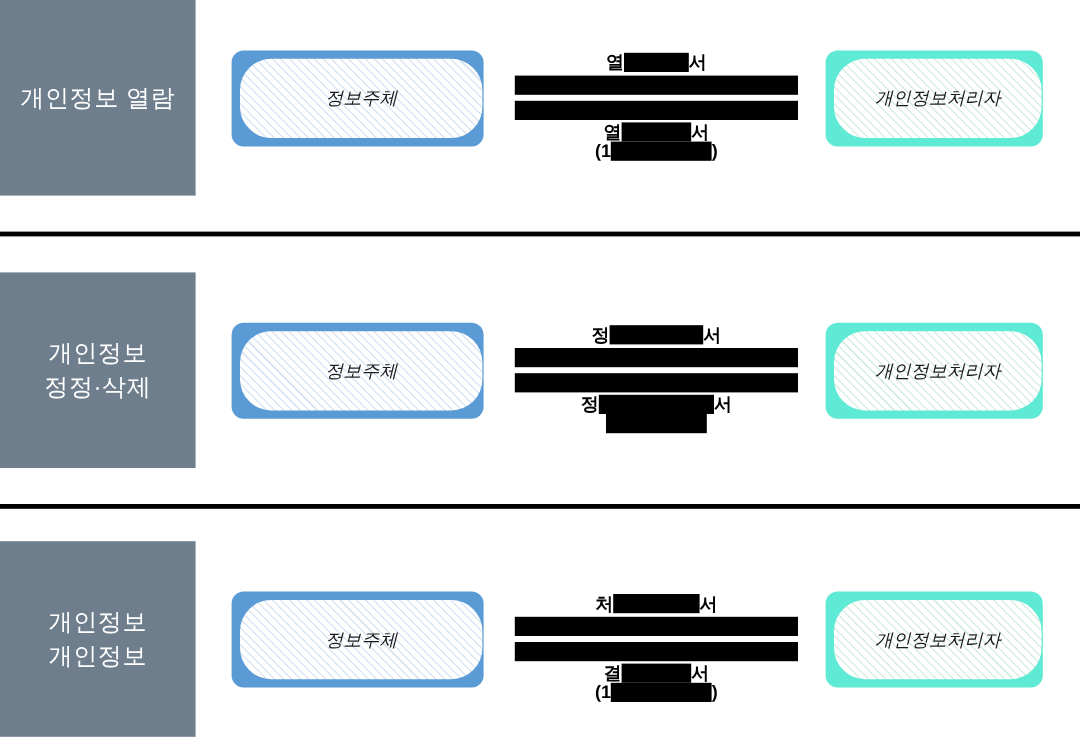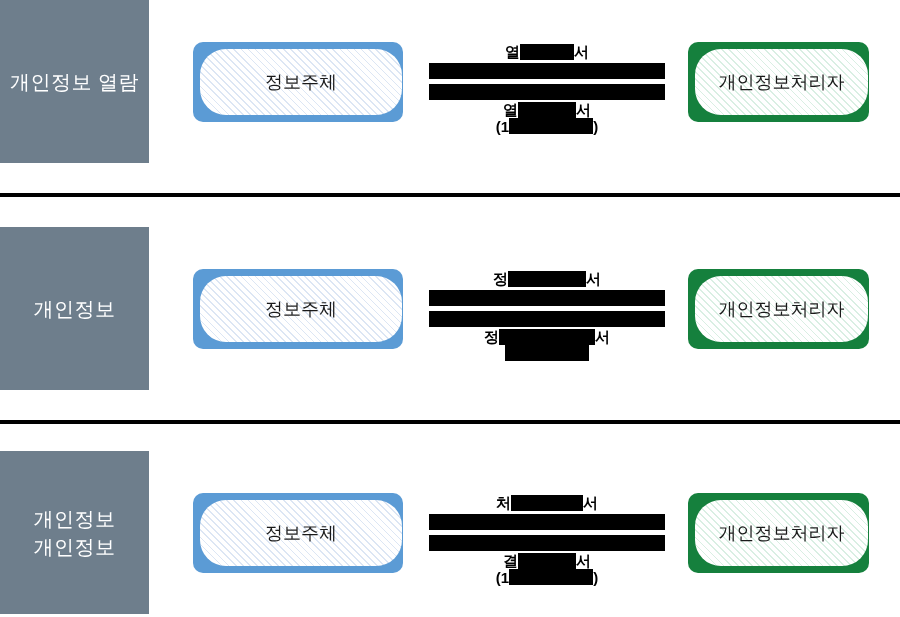--- a/index.html
+++ b/index.html
@@ -4,33 +4,33 @@
 <style>
   html,body{margin:0;padding:0;background:#ffffff;}
   .canvas{
     position:relative;width:900px;height:617px;background:#fff;overflow:hidden;
     font-family:"Liberation Sans","DejaVu Sans",sans-serif;
   }
   .row{position:absolute;left:0;width:900px;height:163px;}
   .row1{top:0;} .row2{top:227px;} .row3{top:451px;}
 
   .side-label{
-    position:absolute;left:0;top:0;width:149px;height:163px;background:#6e7e8c;
+    position:absolute;left:0;top:0;width:163px;height:163px;background:#6e7e8c;
     display:flex;flex-direction:column;align-items:center;justify-content:center;
     color:#fff;font-size:20px;font-weight:500;line-height:28px;letter-spacing:.5px;
     text-align:center;
   }
 
   .capsule{position:absolute;top:42px;height:80px;border-radius:10px;}
   .subject-box{left:193px;width:210px;background:#5b9bd5;}
-  .processor-box{left:688px;width:181px;background:#15803d;}
+  .processor-box{left:688px;width:181px;background:#5eead4;}
   .capsule .inner{
     position:absolute;top:7px;left:7px;right:1px;bottom:7px;border-radius:26px;
     display:flex;align-items:center;justify-content:center;
-    font-size:18px;color:#1a1a1a;
+    font-size:15px;color:#1a1a1a;font-style:italic;
   }
   .subject-box .inner{
     background:repeating-linear-gradient(45deg,#dce6f4 0 1.2px,#ffffff 1.2px 5px);
   }
   .processor-box .inner{
     background:repeating-linear-gradient(45deg,#d9efe3 0 1.2px,#ffffff 1.2px 5px);
   }
 
   .center{position:absolute;left:429px;top:42px;width:236px;height:100px;}
   .arrow-bar{position:absolute;left:0;width:236px;height:16px;background:#000;}
@@ -84,20 +84,21 @@
     <div class="capsule processor-box">
       <div class="inner">개인정보처리자</div>
     </div>
   </section>
 
   <div class="divider divider1"></div>
 
   <section class="row row2">
     <div class="side-label">
       <span>개인정보</span>
+      <span>정정·삭제</span>
     </div>
     <div class="capsule subject-box">
       <div class="inner">정보주체</div>
     </div>
     <div class="center">
       <div class="req rline">
         <span>정</span>
         <span class="redact" style="width:78px"></span>
         <span>서</span>
       </div>

